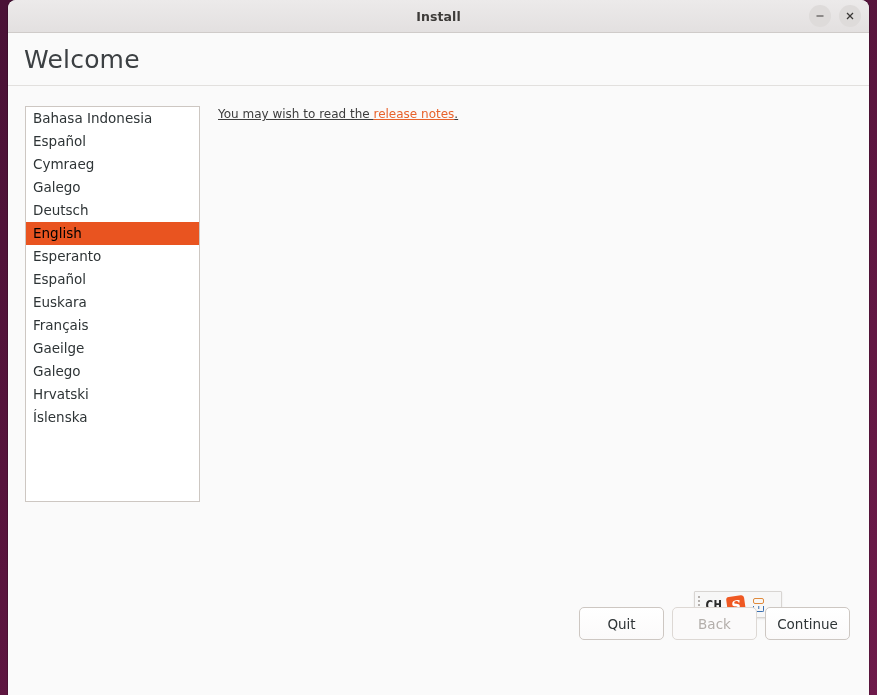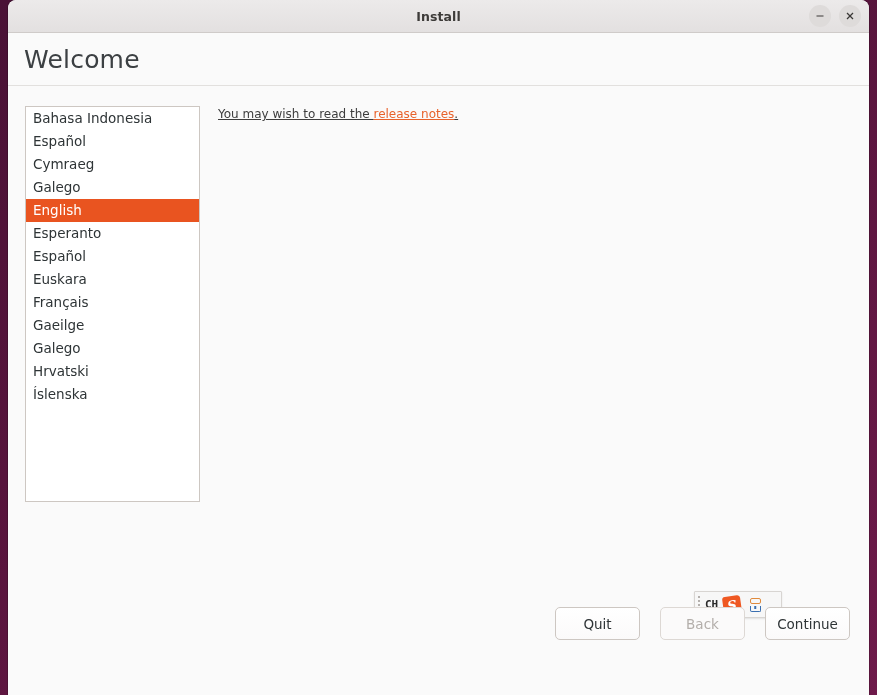--- a/index.html
+++ b/index.html
@@ -115,21 +115,21 @@
     height: 23px;
     line-height: 23px;
     padding-left: 7px;
     font-size: 13.5px;
     color: #2e3436;
     cursor: pointer;
     white-space: nowrap;
   }
   .lang-item.selected {
     background: #e95420;
-    color: #ffffff;
+    color: #000000;
   }
 
   
   #notes-line {
     position: absolute;
     left: 210px;
     top: 21px;
     font-size: 12px;
     color: #3d3d3d;
     text-decoration: underline;
@@ -167,21 +167,21 @@
     cursor: move;
   }
   #ime-handle i {
     display: block;
     width: 2px;
     height: 2px;
     background: #b4b0ad;
   }
   #ime-lang {
     font-family: "DejaVu Sans Mono", "Liberation Mono", monospace;
-    font-size: 11px;
+    font-size: 14px;
     font-weight: bold;
     color: #2b2b2b;
     padding: 0 5px 0 3px;
     cursor: pointer;
   }
   #ime-logo {
     width: 18px;
     height: 18px;
     background: #ef5822;
     border-radius: 3px;
@@ -231,21 +231,21 @@
     background: #3a6fb0;
     transform: translateX(-50%);
   }
 
   
   #button-row {
     position: absolute;
     right: 19px;
     top: 521px;
     display: flex;
-    gap: 20px;
+    gap: 8px;
   }
   .action-btn {
     width: 85px;
     height: 33px;
     border: 1px solid #cdc7c2;
     border-radius: 5px;
     background: linear-gradient(#ffffff, #fbfafa);
     font-size: 13.5px;
     color: #2e3436;
     font-family: inherit;
@@ -287,20 +287,21 @@
     <div id="page-title">Welcome</div>
   </div>
 
   <div id="content">
 
     <div id="language-list">
         <div class="lang-item">Bahasa Indonesia</div>
         <div class="lang-item">Español</div>
         <div class="lang-item">Cymraeg</div>
         <div class="lang-item">Galego</div>
+        <div class="lang-item">Deutsch</div>
         <div class="lang-item selected">English</div>
         <div class="lang-item">Esperanto</div>
         <div class="lang-item">Español</div>
         <div class="lang-item">Euskara</div>
         <div class="lang-item">Français</div>
         <div class="lang-item">Gaeilge</div>
         <div class="lang-item">Galego</div>
         <div class="lang-item">Hrvatski</div>
         <div class="lang-item">Íslenska</div>
       </div>

